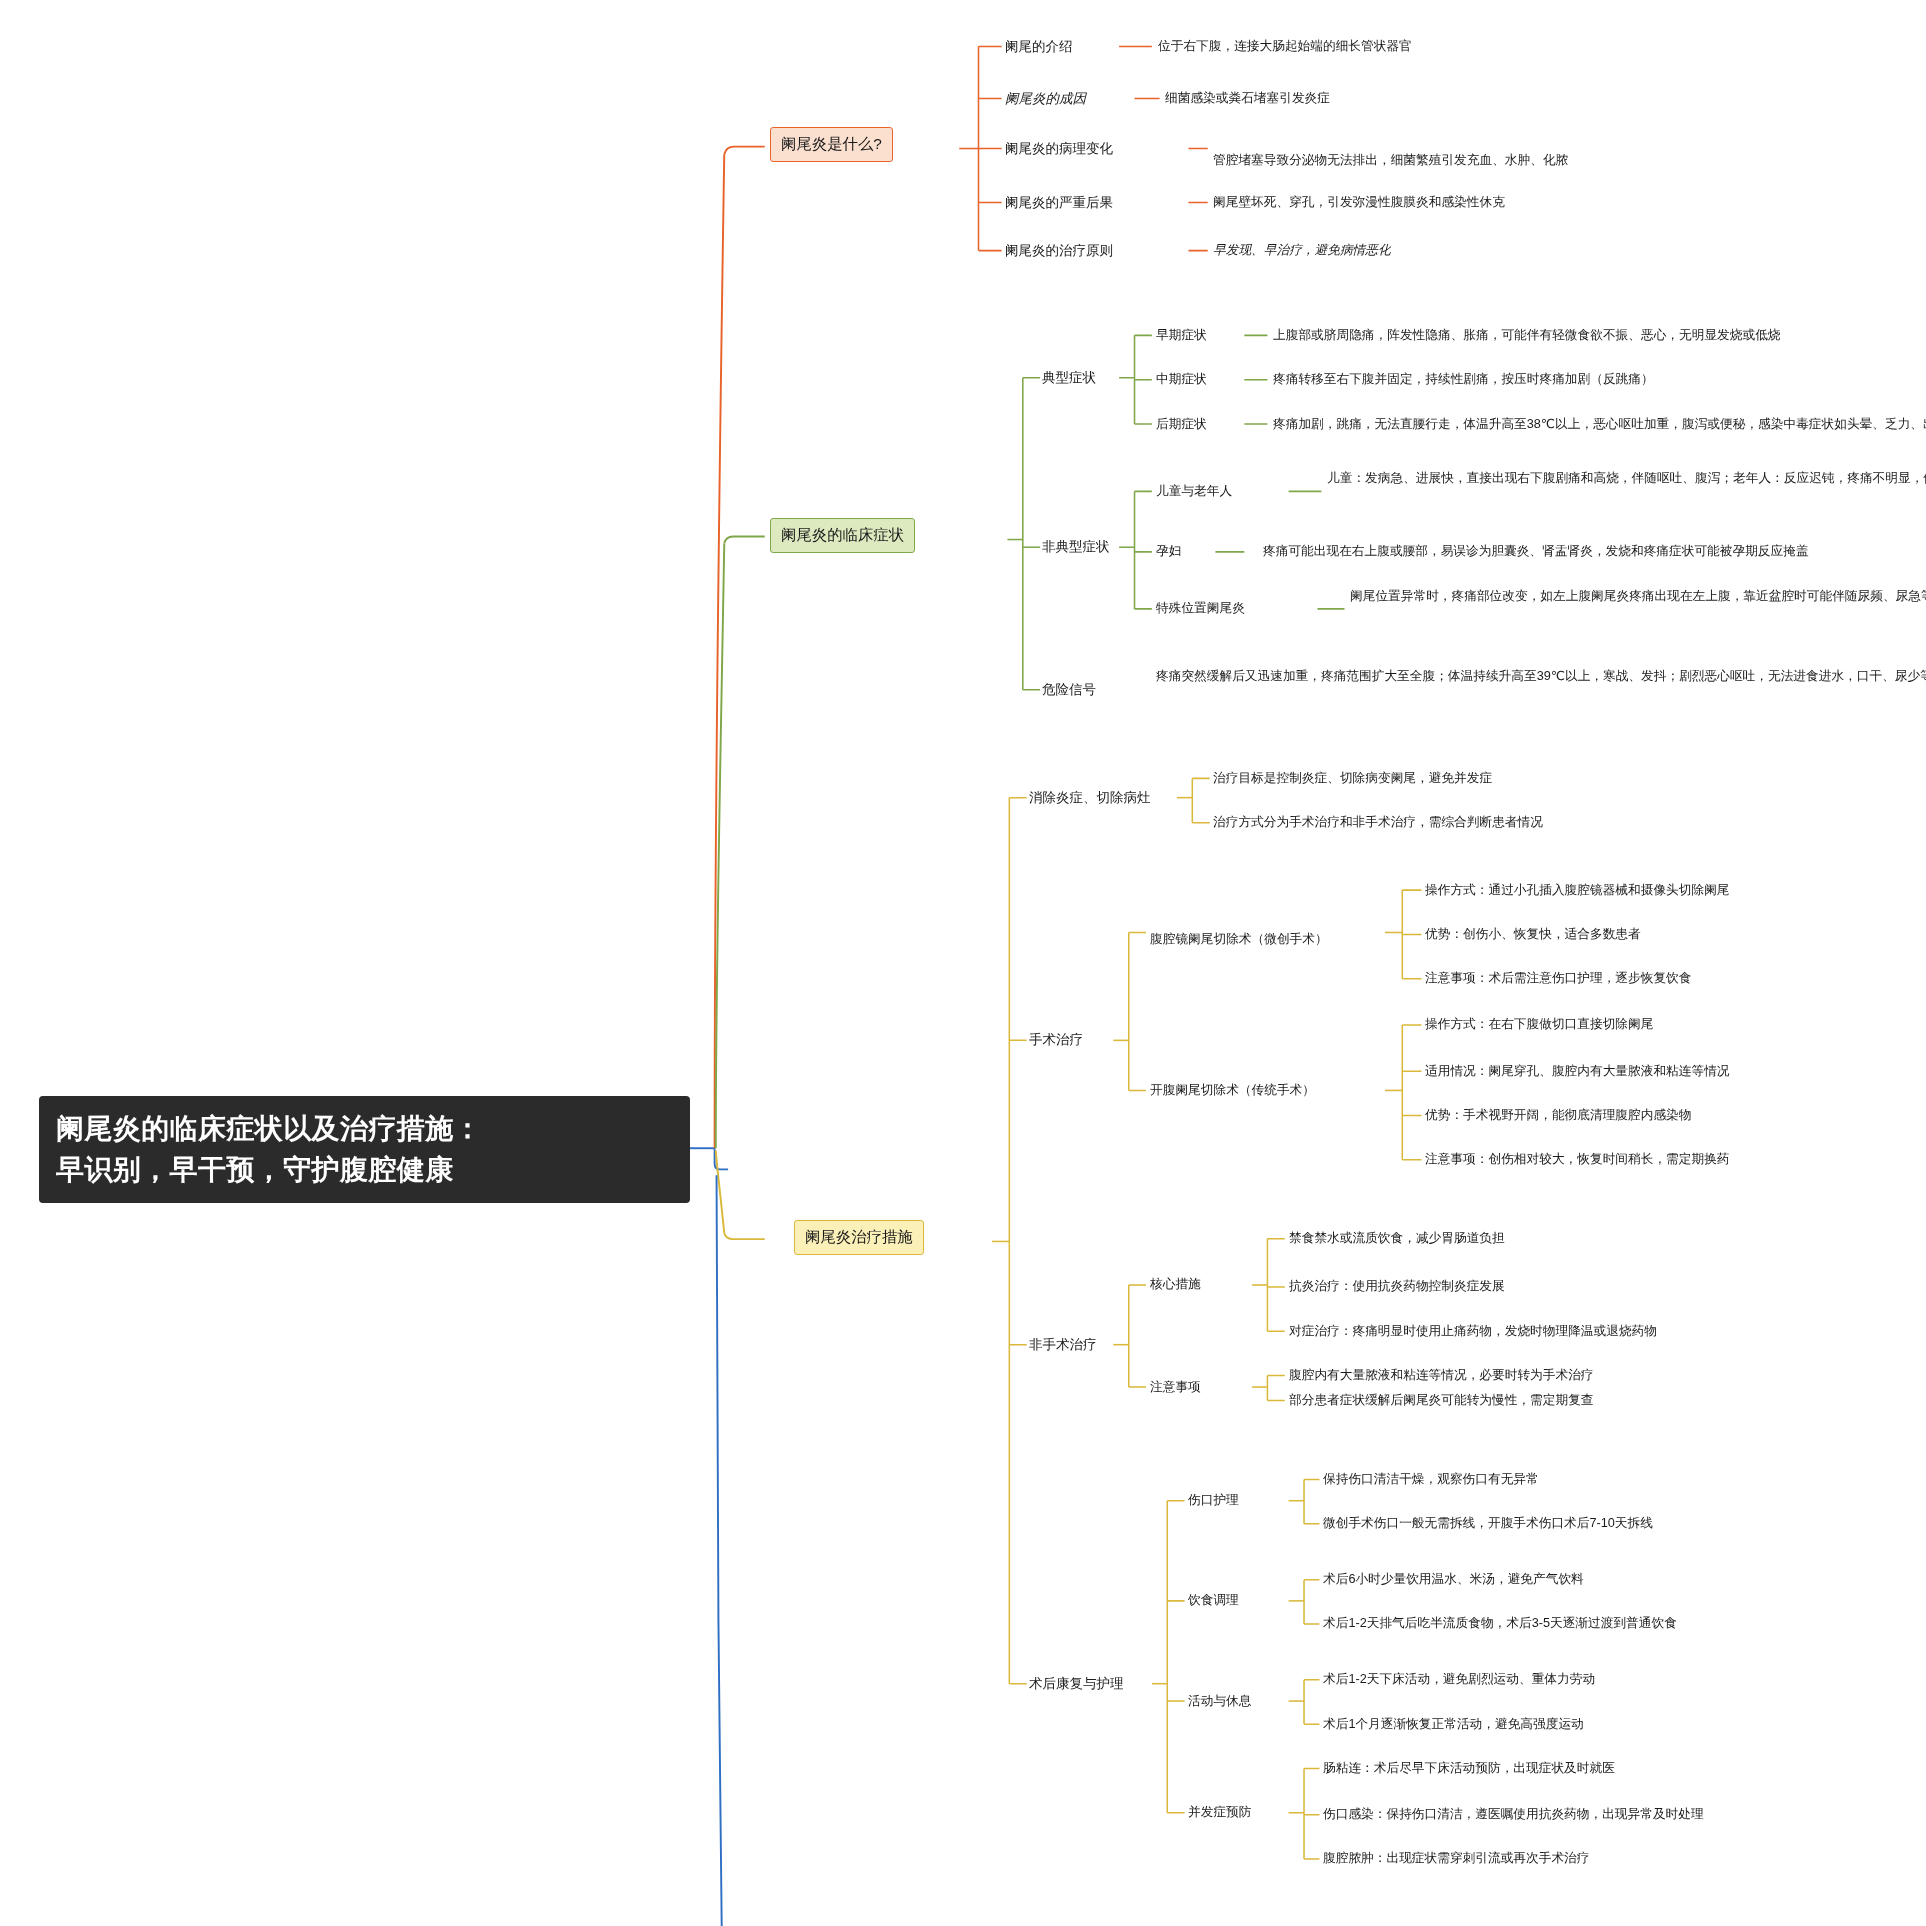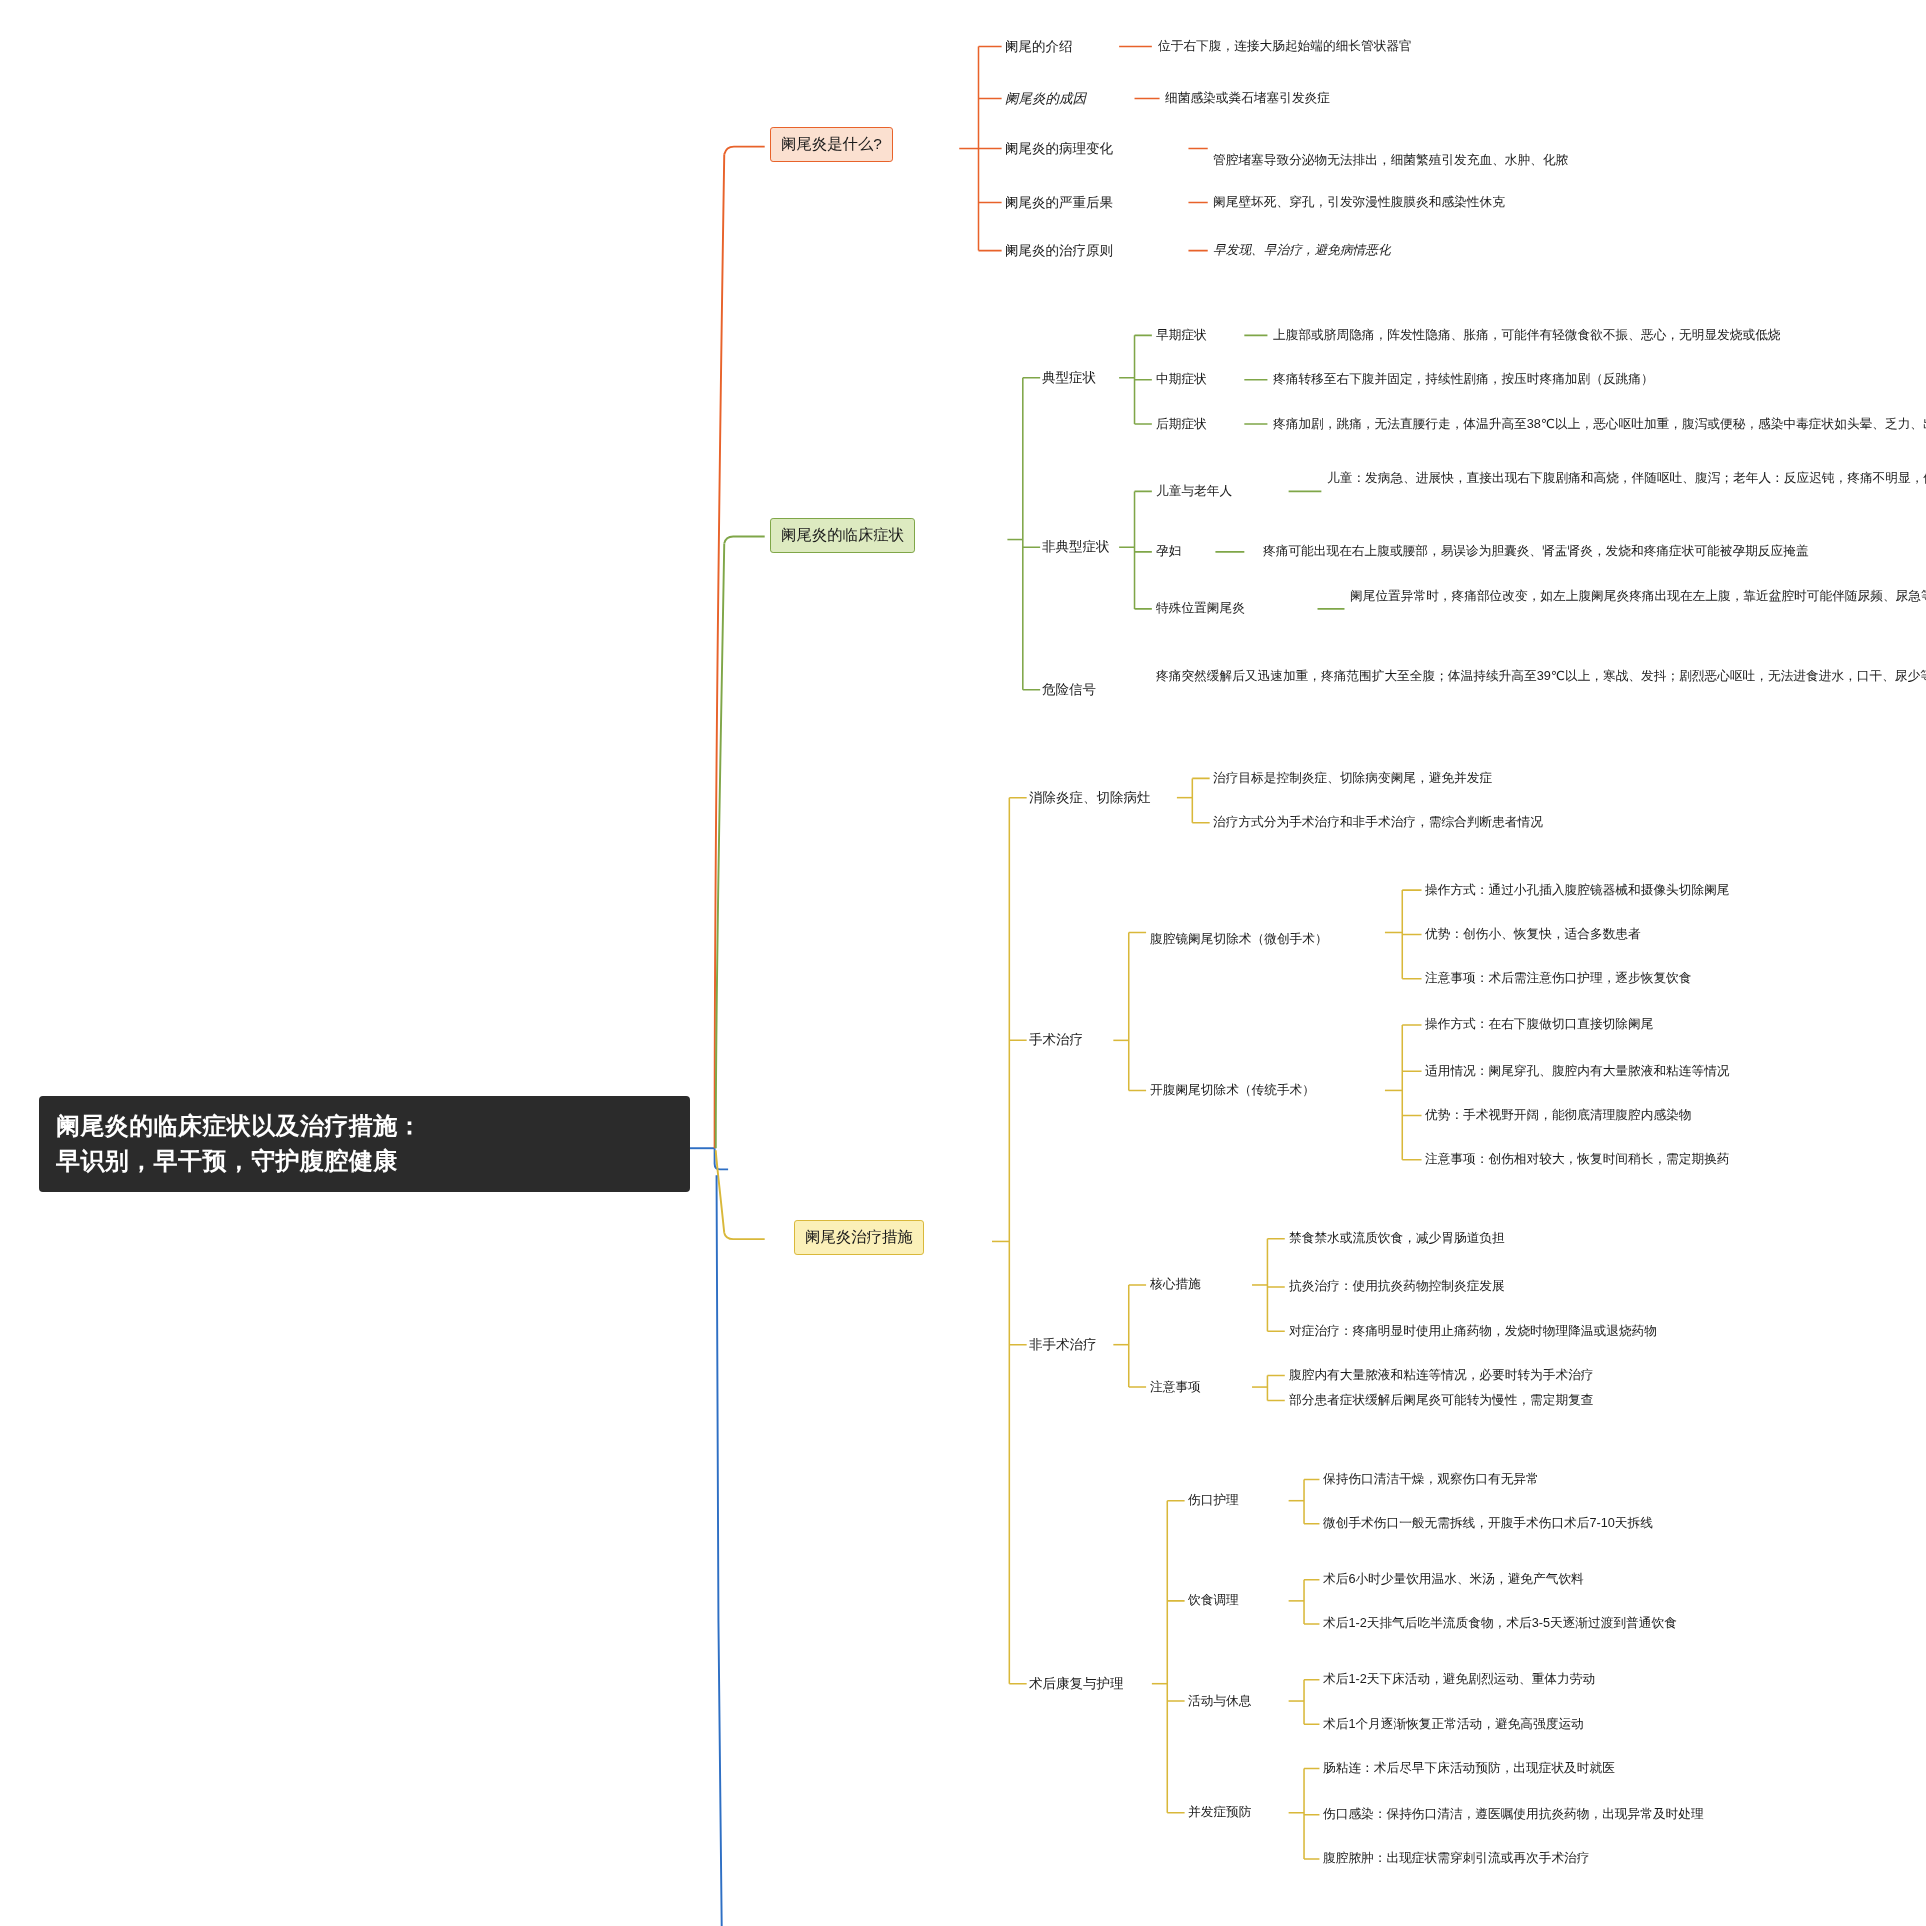--- a/index.html
+++ b/index.html
@@ -22,21 +22,21 @@
   }
   .node {
     position: absolute;
     white-space: pre;
     line-height: 1.45;
   }
   
   .root {
     background: #2b2b2b;
     color: #ffffff;
-    font-size: 24px;
+    font-size: 28px;
     font-weight: bold;
     padding: 13px 17px;
     border-radius: 3.9px;
     letter-spacing: 0.4px;
   }
   
   .lvl1 {
     font-size: 15.4px;
     padding: 5.4px 10px;
     border-radius: 3.1px;

